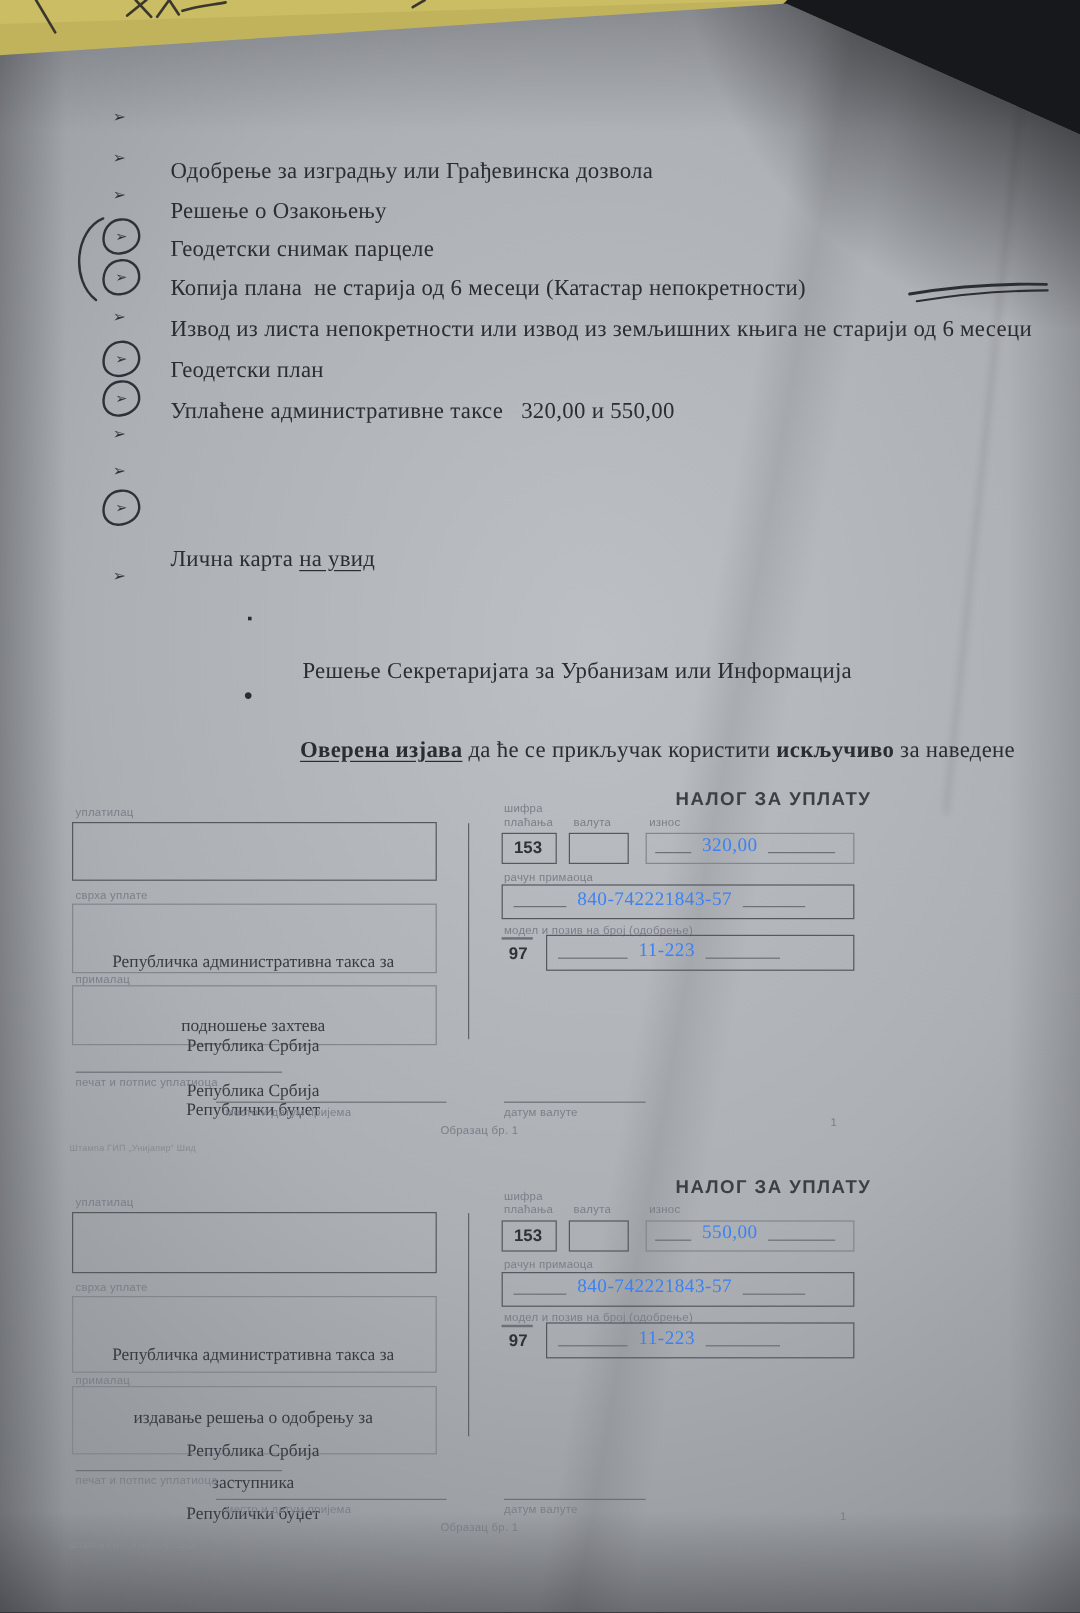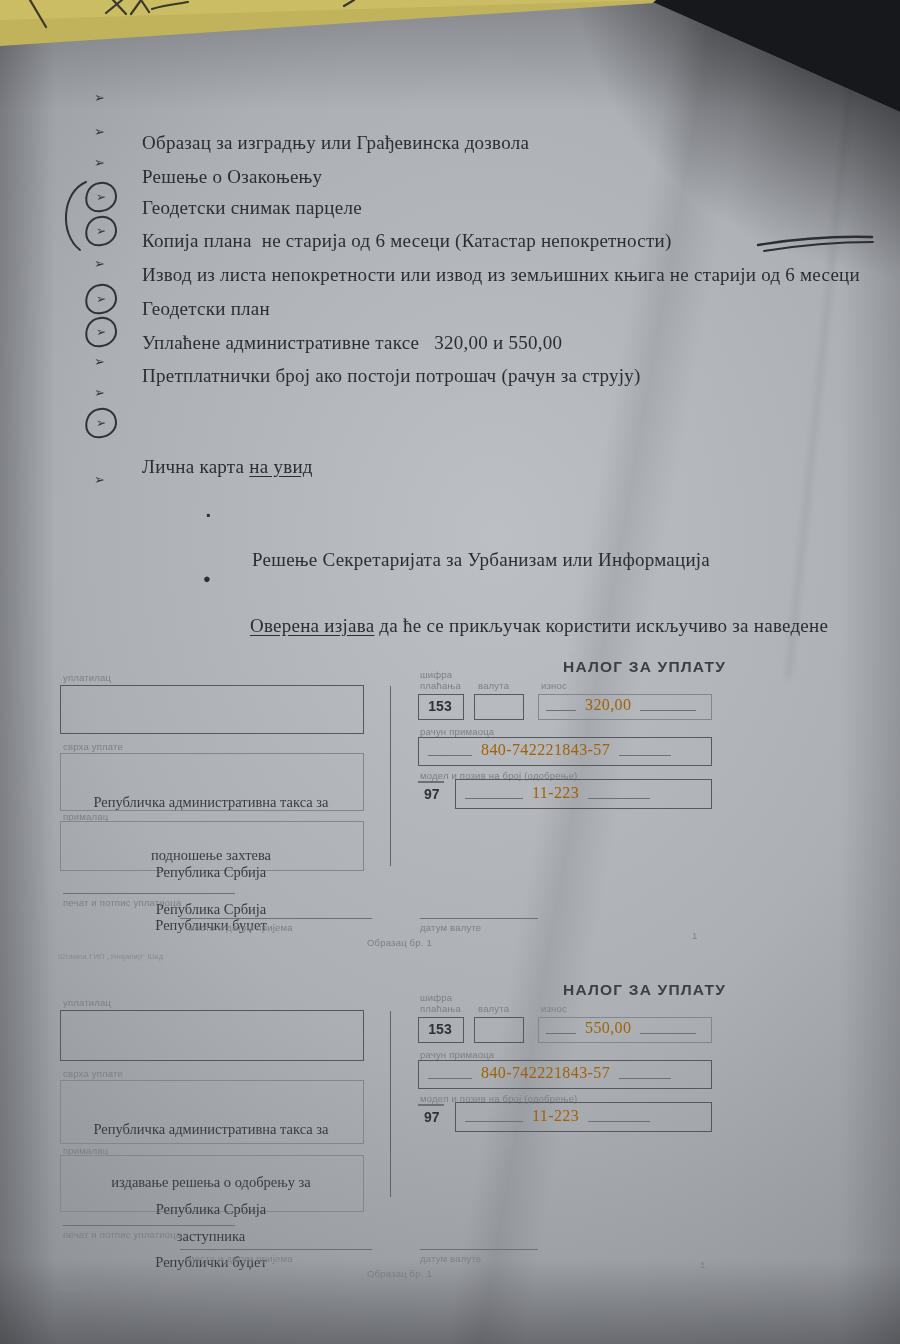--- a/index.html
+++ b/index.html
@@ -22,37 +22,37 @@
     background:rgba(24,25,30,.15);transform:rotate(6deg);filter:blur(3px);}
   
   .row{position:absolute;left:122px;white-space:pre;font-size:19px;color:#2b2d34;
        letter-spacing:.25px;}
   .row .b{position:absolute;left:-28px;top:2px;font-size:13px;color:#30323a;}
   .b.circ{left:-37px;top:-4px;width:28px;height:26px;border:2px solid #2f3138;
      border-radius:52% 48% 58% 44%/62% 50% 52% 44%;display:flex;align-items:center;
      justify-content:center;transform:rotate(-7deg);}
   .b.circ span{font-size:12px;transform:rotate(4deg);}
   .u{text-decoration:underline;text-underline-offset:3px;text-align:center;}
-  .bold{font-weight:normal;}
+  .bold{font-weight:bold;}
   .sq{position:absolute;left:-26px;top:3px;font-size:12px;}
   .rd{position:absolute;left:-27px;top:0;font-size:13px;}
   
   .slip{position:absolute;left:0;width:900px;height:310px;}
   .stitle{position:absolute;font-family:"Liberation Sans",sans-serif;font-weight:bold;
      font-size:15.5px;color:#3d3f46;letter-spacing:1.2px;white-space:pre;}
   .sl{position:absolute;font-family:"Liberation Sans",sans-serif;font-size:9.5px;
      color:#7b7f88;letter-spacing:.2px;white-space:pre;}
   .sl.tiny{font-size:7.5px;color:#888b92;margin-top:12px;}
   .sbox{position:absolute;border:1.6px solid #55585f;}
   .sbox.light{border:1.1px solid #83868d;}
   .stxt{position:absolute;font-size:14.5px;color:#393b42;text-align:center;
      line-height:1.22;white-space:pre;}
   .vline{position:absolute;width:1px;background:#5f626a;}
   .hline{position:absolute;border-top:1px solid #6d7077;height:0;}
-  .val{font-size:16px;color:#a16207;letter-spacing:.4px;white-space:pre;}
+  .val{font-size:16px;color:#3b82f6;letter-spacing:.4px;white-space:pre;}
   .sval{position:absolute;font-family:"Liberation Sans",sans-serif;font-weight:bold;
      font-size:14px;color:#303239;white-space:pre;}
   .vrow{position:absolute;display:flex;align-items:flex-end;gap:9px;white-space:pre;}
   .fl{display:inline-block;border-bottom:1.2px solid #6d7077;height:4px;margin-bottom:3px;}
   svg{display:block;}
 </style>
 </head>
 <body>
 
 <div class="stage">
@@ -69,21 +69,21 @@
         <path d="M344,6 L354,0"></path>
       </g>
     </svg>
   </div>
 
   <div class="paper"></div>
   <div class="crease"></div>
 
   <div class="row" style="top:88px">
     <span class="b">➢</span>
-    <span>Образац за изградњу или Грађевинска дозвола</span>
+    <span>Одобрење за изградњу или Грађевинска дозвола</span>
   </div>
   <div class="row" style="top:122px">
     <span class="b">➢</span>
     <span>Решење о Озакоњењу</span>
   </div>
   <div class="row" style="top:153px">
     <span class="b">➢</span>
     <span>Геодетски снимак парцеле</span>
   </div>
   <div class="row" style="top:186px">
@@ -97,21 +97,20 @@
   <div class="row" style="top:254px">
     <span class="b">➢</span>
     <span>Геодетски план</span>
   </div>
   <div class="row" style="top:288px">
     <span class="b circ"><span>➢</span></span>
     <span>Уплаћене административне таксе   320,00 и 550,00</span>
   </div>
   <div class="row" style="top:321px">
     <span class="b circ"><span>➢</span></span>
-    <span>Претплатнички број ако постоји потрошач (рачун за струју)</span>
   </div>
   <div class="row" style="top:352px">
     <span class="b">➢</span>
   </div>
   <div class="row" style="top:383px">
     <span class="b">➢</span>
   </div>
   <div class="row" style="top:412px">
     <span class="b circ"><span>➢</span></span>
     <span>Лична карта </span><span class="u">на увид</span>

